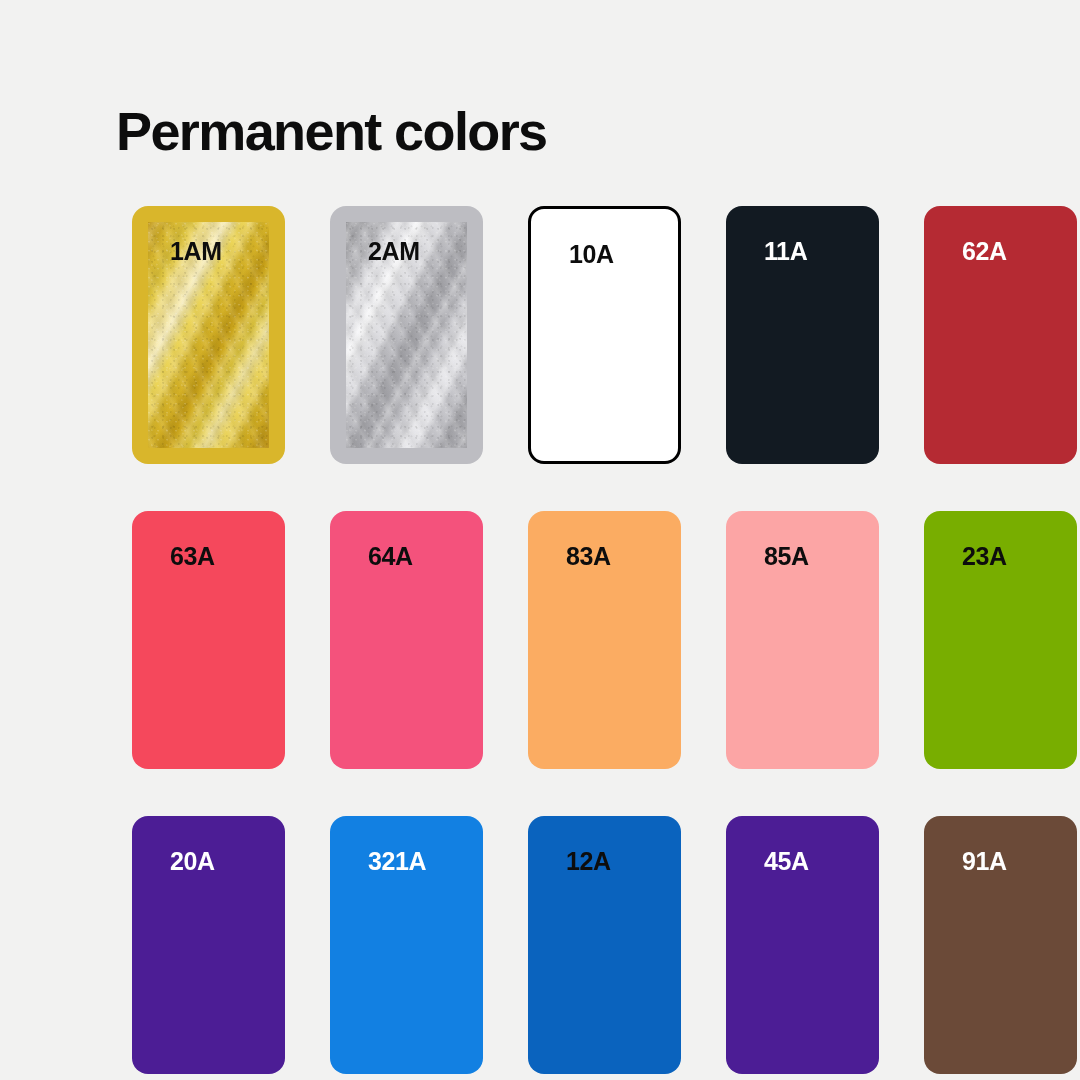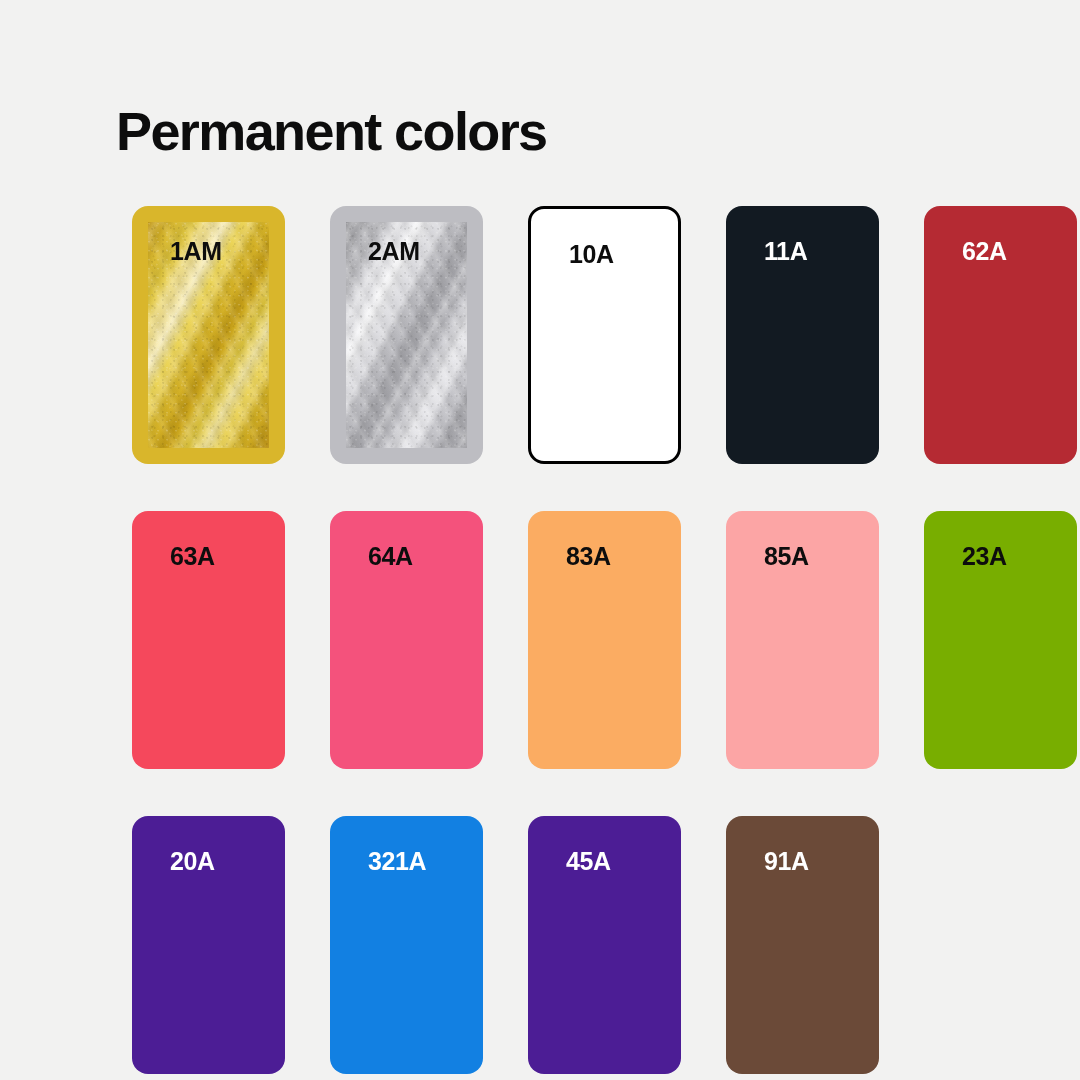--- a/index.html
+++ b/index.html
@@ -198,20 +198,23 @@
       </div>
       <div class="swatch" style="background-color: rgb(120, 174, 0);">
         <span class="swatch-label label-dark">23A</span>
       </div>
       <div class="swatch" style="background-color: #4c1d95; padding-left: 28px;">
         <span class="swatch-label label-light">20A</span>
       </div>
       <div class="swatch" style="background-color: rgb(18, 128, 226);">
         <span class="swatch-label label-light">321A</span>
       </div>
+      <div class="swatch" style="background-color: rgb(10, 99, 190);">
+        <span class="swatch-label label-dark">12A</span>
+      </div>
       <div class="swatch" style="background-color: #4c1d95;">
         <span class="swatch-label label-light">45A</span>
       </div>
       <div class="swatch" style="background-color: rgb(107, 74, 56);">
         <span class="swatch-label label-light">91A</span>
       </div>
     </div>
 
 </div>
 

